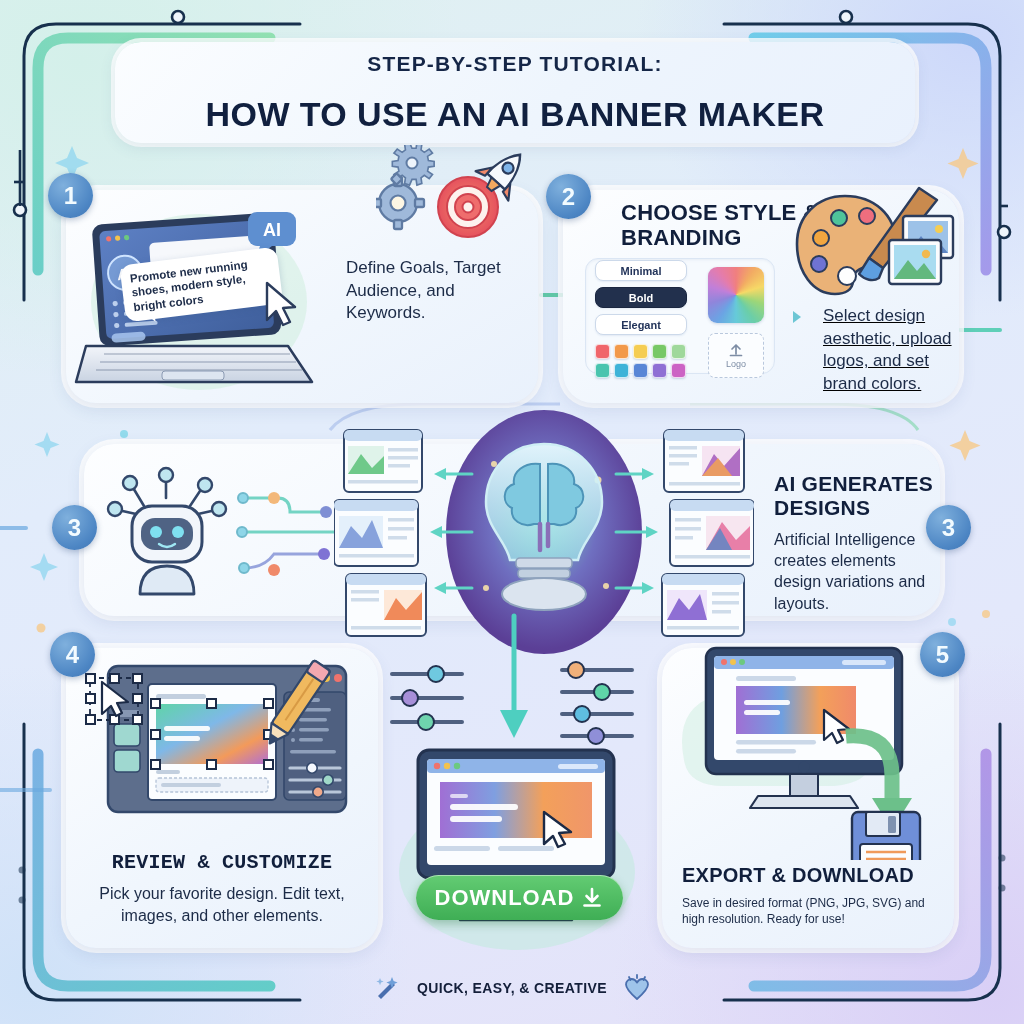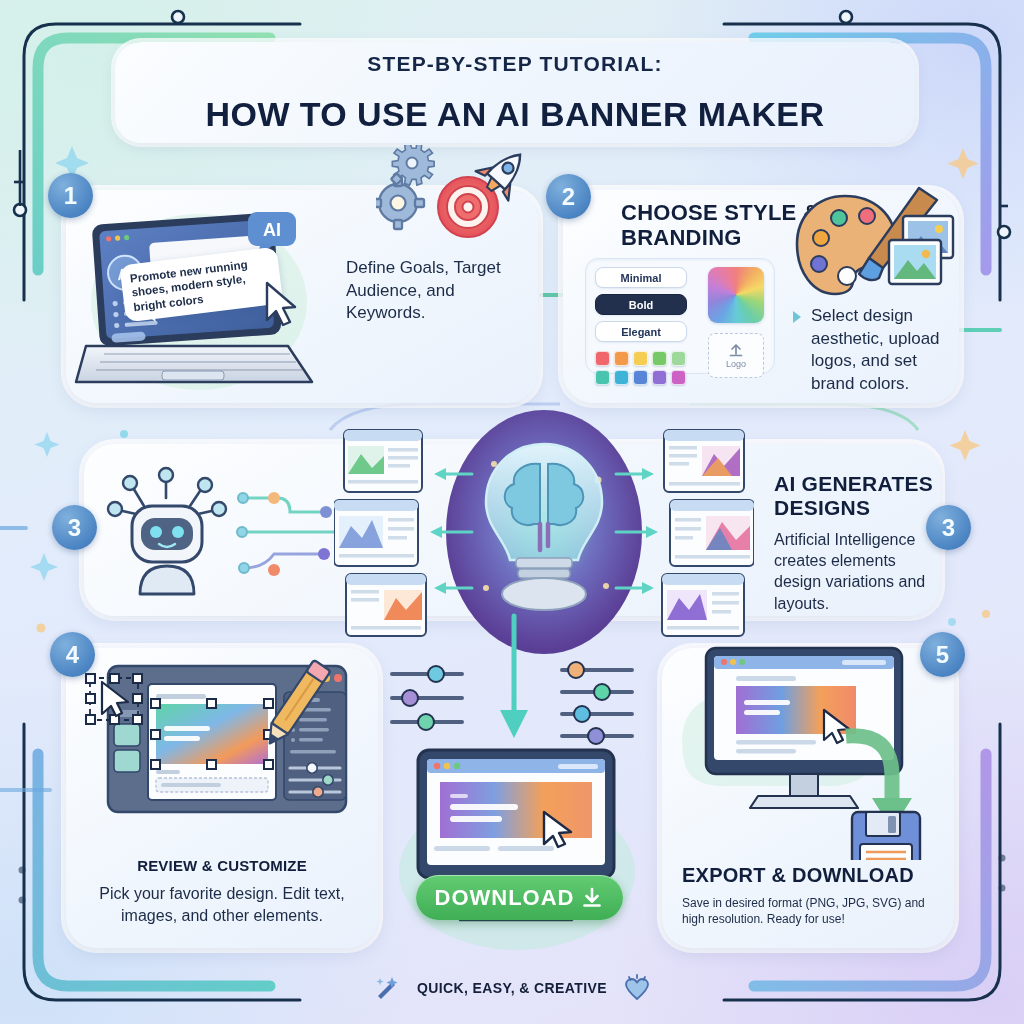--- a/index.html
+++ b/index.html
@@ -69,28 +69,28 @@
   }
 
   
   #card1 { left: 66px;  top: 190px; width: 472px; height: 213px; }
   #card1 .txt { position: absolute; left: 280px; top: 58px; width: 180px; }
 
   
   #card2 { left: 563px; top: 190px; width: 396px; height: 213px; }
   #card2 .head-wrap { position: absolute; left: 58px; top: 10px; width: 210px; }
   #card2 .desc-wrap { position: absolute; left: 228px; top: 115px; width: 165px;
-                      display: flex; gap: 7px; }
+                      display: flex; gap: 19px; text-decoration: underline; }
   .chev { flex: 0 0 auto; margin-top: 4px; }
 
   .style-panel {
     position: absolute; left: 22px; top: 68px; width: 190px; height: 116px;
     border-radius: 13px; background: #f6fafe;
     border: 1px solid #dbe6f4; box-shadow: inset 0 1px 3px rgba(120,150,190,.12);
-    padding: 8px 9px;
+    padding: 1px 9px;
   }
   .style-col { width: 92px; }
   .style-pill {
     height: 21px; border-radius: 8px; margin-bottom: 6px;
     display: flex; align-items: center; justify-content: center;
     font-size: 11px; font-weight: 700; color: #233css; color: #23345a;
     background: #ffffff; border: 1px solid #ccd9ea;
     box-shadow: 0 1px 2px rgba(120,150,190,.16);
   }
   .style-pill.active { background: #22304d; border-color: #1a2640; color: #ffffff; }
@@ -109,21 +109,21 @@
   }
   .logo-box span { font-size: 9px; color: #7d8da5; }
 
   
   #card3 { left: 84px; top: 444px; width: 856px; height: 172px; }
   #card3 .txt { position: absolute; left: 690px; top: 28px; width: 160px; }
 
   
   #card4 { left: 66px; top: 648px; width: 312px; height: 300px; }
   #card4 .txt { position: absolute; left: 18px; bottom: 22px; width: 276px; text-align: center; }
-  #card4 .step-head { font-size: 15px; }
+  #card4 .step-head { font-size: 20px; font-family: Liberation Mono, monospace; }
   #card4 .step-desc { font-size: 16px; }
 
   
   #card5 { left: 662px; top: 648px; width: 292px; height: 300px; }
   #card5 .txt { position: absolute; left: 20px; bottom: 20px; width: 250px; }
   #card5 .step-head { font-size: 20px; }
   #card5 .step-desc { font-size: 12px; }
 
   
   .footer {

